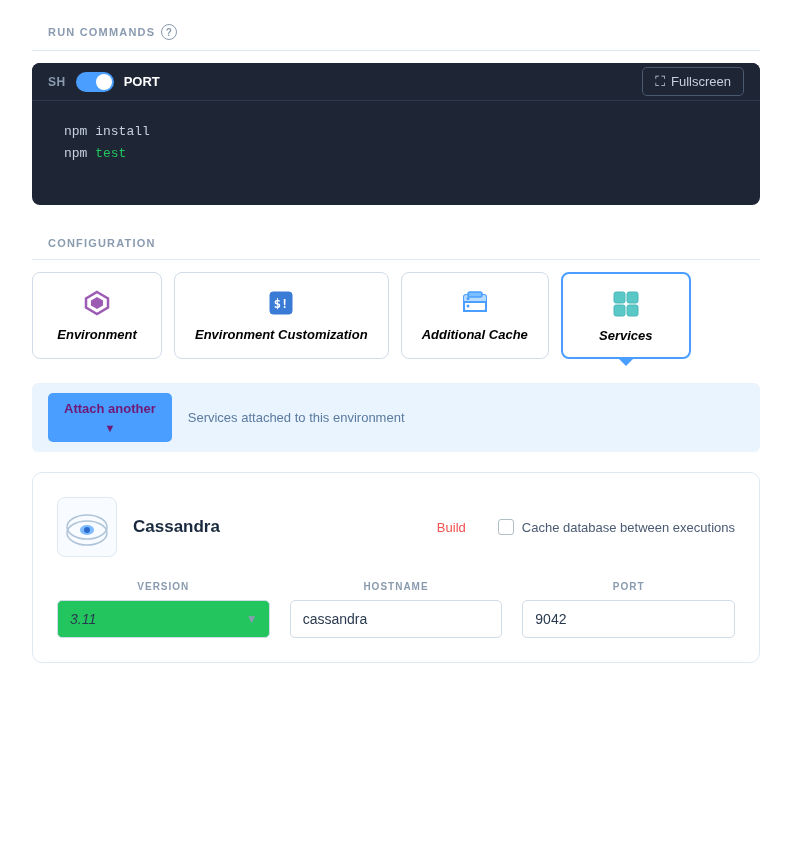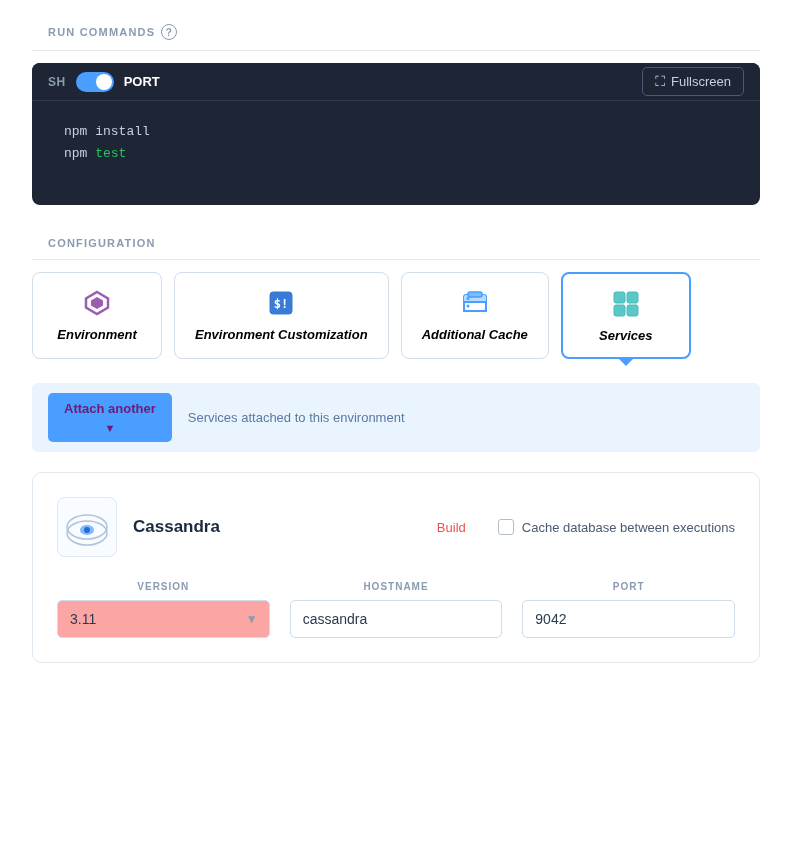--- a/index.html
+++ b/index.html
@@ -321,24 +321,25 @@
     .field-select-wrapper {
       position: relative;
     }
     .field-select {
       width: 100%;
       border: 1.5px solid #d0dce8;
       border-radius: 5px;
       padding: 10px 12px;
       font-size: 14px;
       color: #2a3a4e;
-      background: #fca5a5;
+      background: #22c55e;
       appearance: none;
       cursor: pointer;
       outline: none;
+      font-style: italic;
     }
     .select-arrow {
       position: absolute;
       right: 12px;
       top: 50%;
       transform: translateY(-50%);
       pointer-events: none;
       color: #8a9bb0;
       font-size: 12px;
     }

